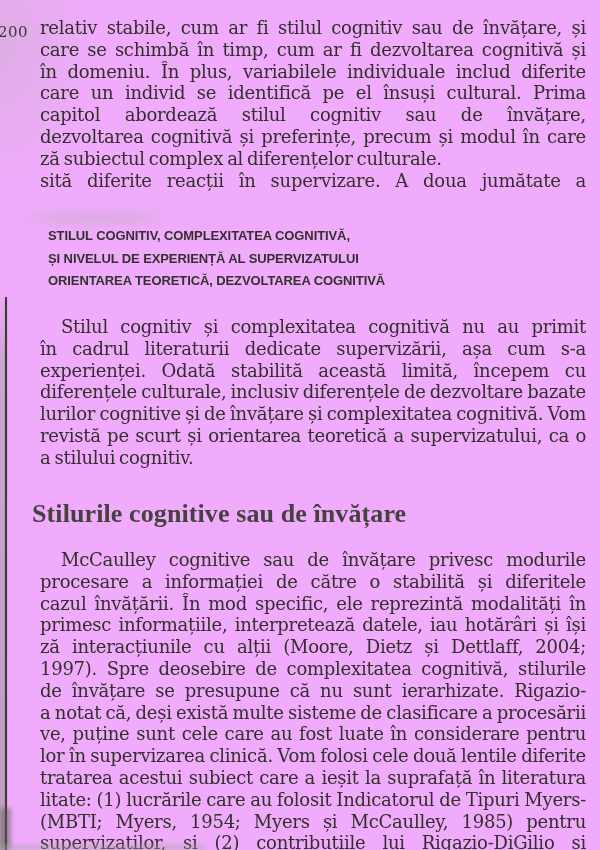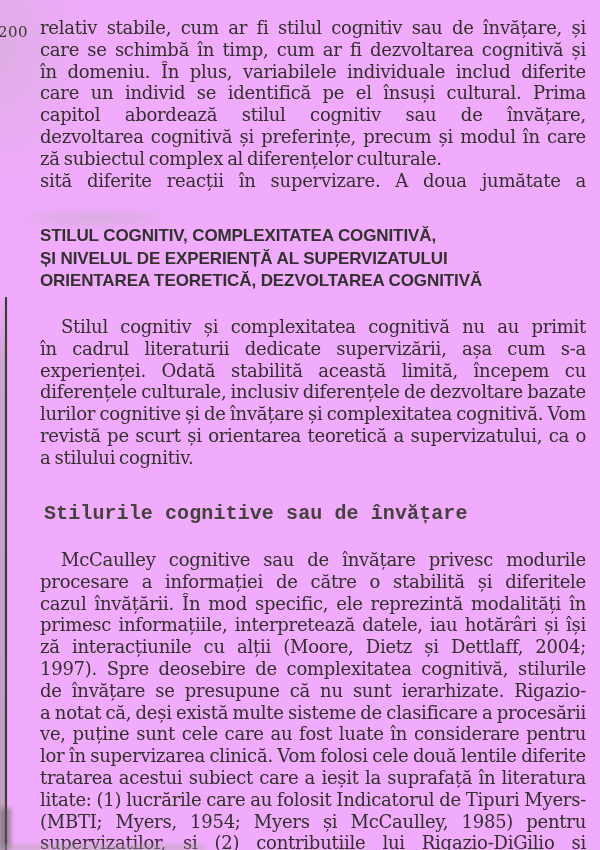--- a/index.html
+++ b/index.html
@@ -45,33 +45,34 @@
     font-weight: bold;
   }
   .heading-block .tline {
     height: 22.5px;
     overflow: hidden;
     text-align: left;
     text-align-last: auto;
   }
   #main-heading {
     top: 225px;
-    font-size: 17px;
+    font-size: 13px;
     line-height: 22.5px;
     color: #33312d;
     letter-spacing: -0.1px;
+    margin-left: 8px;
   }
   #sub-heading {
     position: absolute;
-    left: 44px;
+    left: 32px;
     top: 502px;
     width: 546px;
-    font-family: Liberation Mono, monospace;
+    font-family: Liberation Serif, serif;
     font-weight: bold;
-    font-size: 20px;
+    font-size: 26px;
     line-height: 24px;
     color: #45423e;
     letter-spacing: 0.1px;
   }
   #page-number {
     position: absolute;
     left: -2px;
     top: 23px;
     font-size: 15px;
     letter-spacing: 0.5px;

